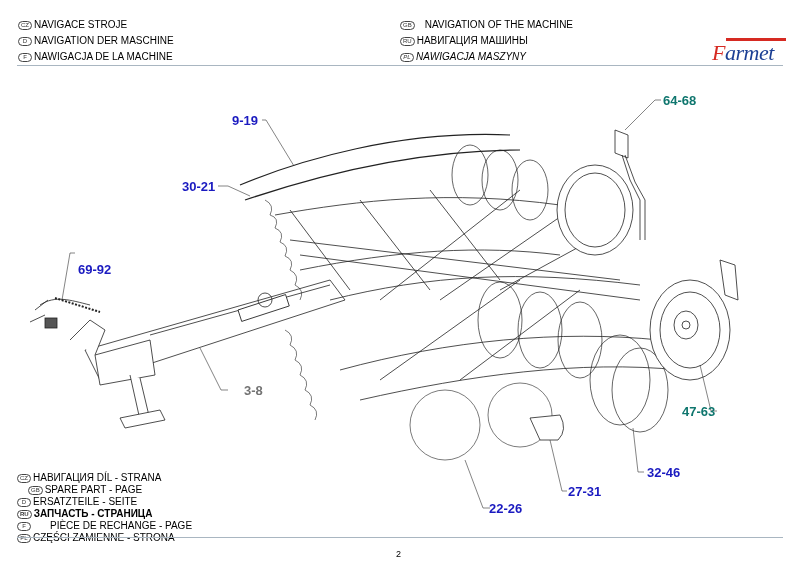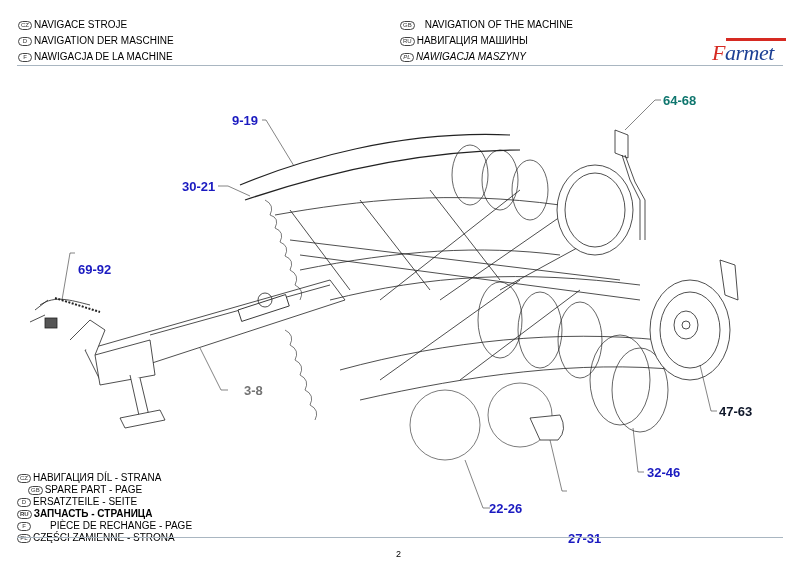--- a/index.html
+++ b/index.html
@@ -134,23 +134,23 @@
     <path d="M567 491 L562 491 L550 440"></path>
     <path d="M490 508 L483 508 L465 460"></path>
   </g>
 </svg>
 
 <div class="callout" style="left: 232px; top: 113px; color: rgb(26, 26, 192);">9-19</div>
 <div class="callout" style="left: 182px; top: 179px; color: rgb(26, 26, 192);">30-21</div>
 <div class="callout" style="left: 78px; top: 246px; color: rgb(26, 26, 192); margin-top: 16px;">69-92</div>
 <div class="callout" style="left: 244px; top: 383px; color: #737373;">3-8</div>
 <div class="callout" style="left: 663px; top: 93px; color: #0f766e;">64-68</div>
-<div class="callout" style="left: 719px; top: 404px; color: #0f172a;">47-63</div>
+<div class="callout" style="left: 682px; top: 404px; color: #0f766e;">47-63</div>
 <div class="callout" style="left: 647px; top: 465px; color: rgb(26, 26, 192);">32-46</div>
-<div class="callout" style="left: 568px; top: 484px; color: rgb(26, 26, 192); margin-top: 47px;">27-31</div>
+<div class="callout" style="left: 568px; top: 484px; color: rgb(26, 26, 192);">27-31</div>
 <div class="callout" style="left: 489px; top: 501px; color: rgb(26, 26, 192);">22-26</div>
 
 <div class="hdr-line" style="left:17px;top:472px;">
     <span class="lang">CZ</span>
     <span>НАВИГАЦИЯ DÍL - STRANA</span>
   </div>
 <div class="hdr-line" style="left:28px;top:484px;">
     <span class="lang">GB</span>
     <span>SPARE PART - PAGE</span>
   </div>

